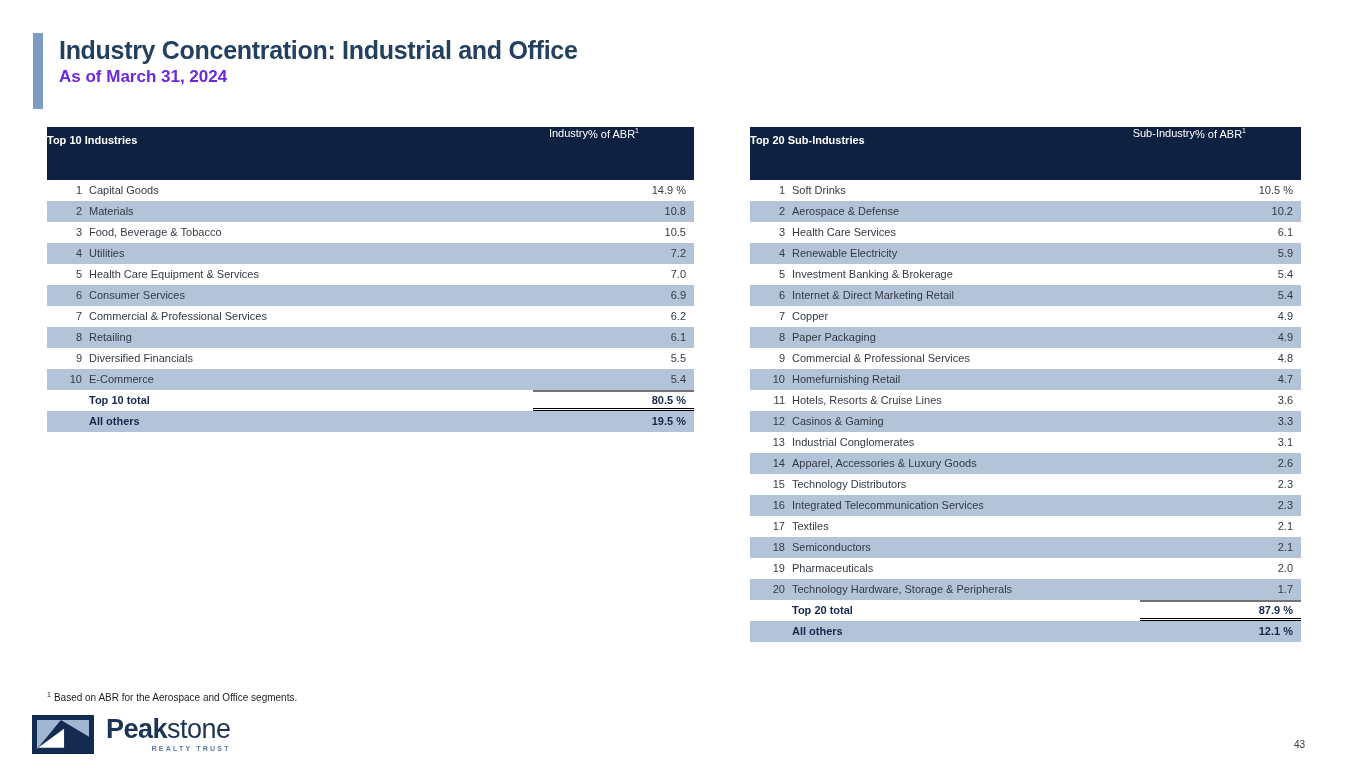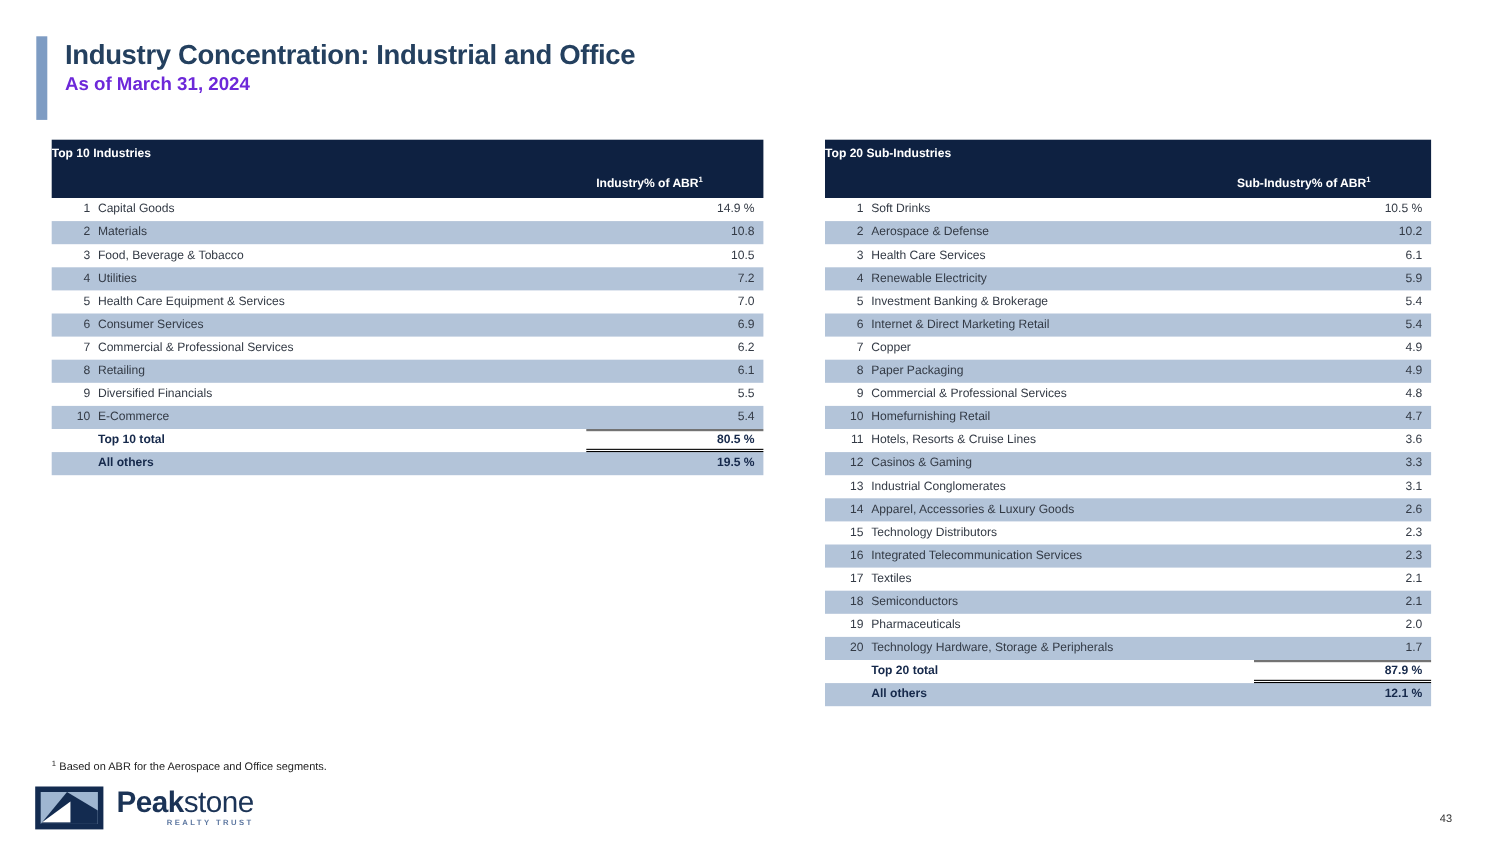--- a/index.html
+++ b/index.html
@@ -14,21 +14,21 @@
   .titles { padding-top:3px; }
   .title { font-size:25px; font-weight:bold; color:#24405f; letter-spacing:-0.3px; line-height:29px; }
   .subtitle { font-size:17px; font-weight:bold; color:#6d28d9; line-height:23px; }
 
   
   .tbl { position:absolute; top:127px; font-size:11px; }
   .tbl-left  { left:47px;  width:647px; }
   .tbl-right { left:750px; width:551px; }
   .t-head { background:#0e2141; color:#ffffff; height:53px; display:flex; justify-content:space-between; }
   .t-title { text-align:center; font-weight:bold; padding-top:7px; font-size:11px; }
-  .t-cols { display:flex; justify-content:space-between; font-weight:bold; padding:0 55px 7px 42px; font-size:11px;align-items:flex-end; }
+  .t-cols { display:flex; justify-content:space-between; font-weight:normal; padding:0 55px 7px 42px; font-size:11px; }
   .t-cols sup { font-size:7px; }
   .row { display:flex; height:21px; line-height:21px; color:#333a45; }
   .row.alt { background:#b3c4d9; }
   .row > .num  { width:42px; text-align:right; padding-right:7px; height:100%; }
   .row > .name { flex:1; height:100%; padding-right:4px; white-space:nowrap; overflow:hidden; }
   .row > .val  { width:161px; text-align:right; padding-right:8px; height:100%; }
   .row.total .name, .row.others .name,
   .row.total .val,  .row.others .val { font-weight:bold; color:#16294b; }
   .row.total .val { border-top:2px solid #737373; border-bottom:3px double #000; line-height:17px; }
 
@@ -42,21 +42,21 @@
   .logo-mark .field { position:absolute; left:5px; top:5px; right:5px; bottom:5px; background:#9fb6d1; overflow:hidden; }
   .logo-mark .peak  { position:absolute; left:0; top:0; width:100%; height:100%; background:#132b50;
                       clip-path:polygon(0% 100%, 46% 0%, 100% 58%, 100% 100%); }
   .logo-mark .snow  { position:absolute; left:0; top:0; width:100%; height:100%; background:#ffffff;
                       clip-path:polygon(2% 96%, 52% 96%, 52% 30%); }
   .logo-text { display:inline-block; }
   .logo-word { font-size:27px; line-height:29px; color:#1b3356; letter-spacing:-0.5px; }
   .logo-word .bold { font-weight:bold; }
   .logo-tagline { text-align:right; font-size:7px; letter-spacing:2.2px; color:#5d77a0; margin-top:1px; font-weight:bold; }
 
-  .page-num { position:absolute; right:45px; bottom:18px; font-size:10px; color:#333; }
+  .page-num { position:absolute; right:60px; bottom:18px; font-size:10px; color:#333; }
 </style>
 </head>
 <body>
 
 <div class="slide">
 
   <div class="hdr">
     <div class="accent-bar"></div>
     <div class="titles">
       <div class="title">Industry Concentration: Industrial and Office</div>

